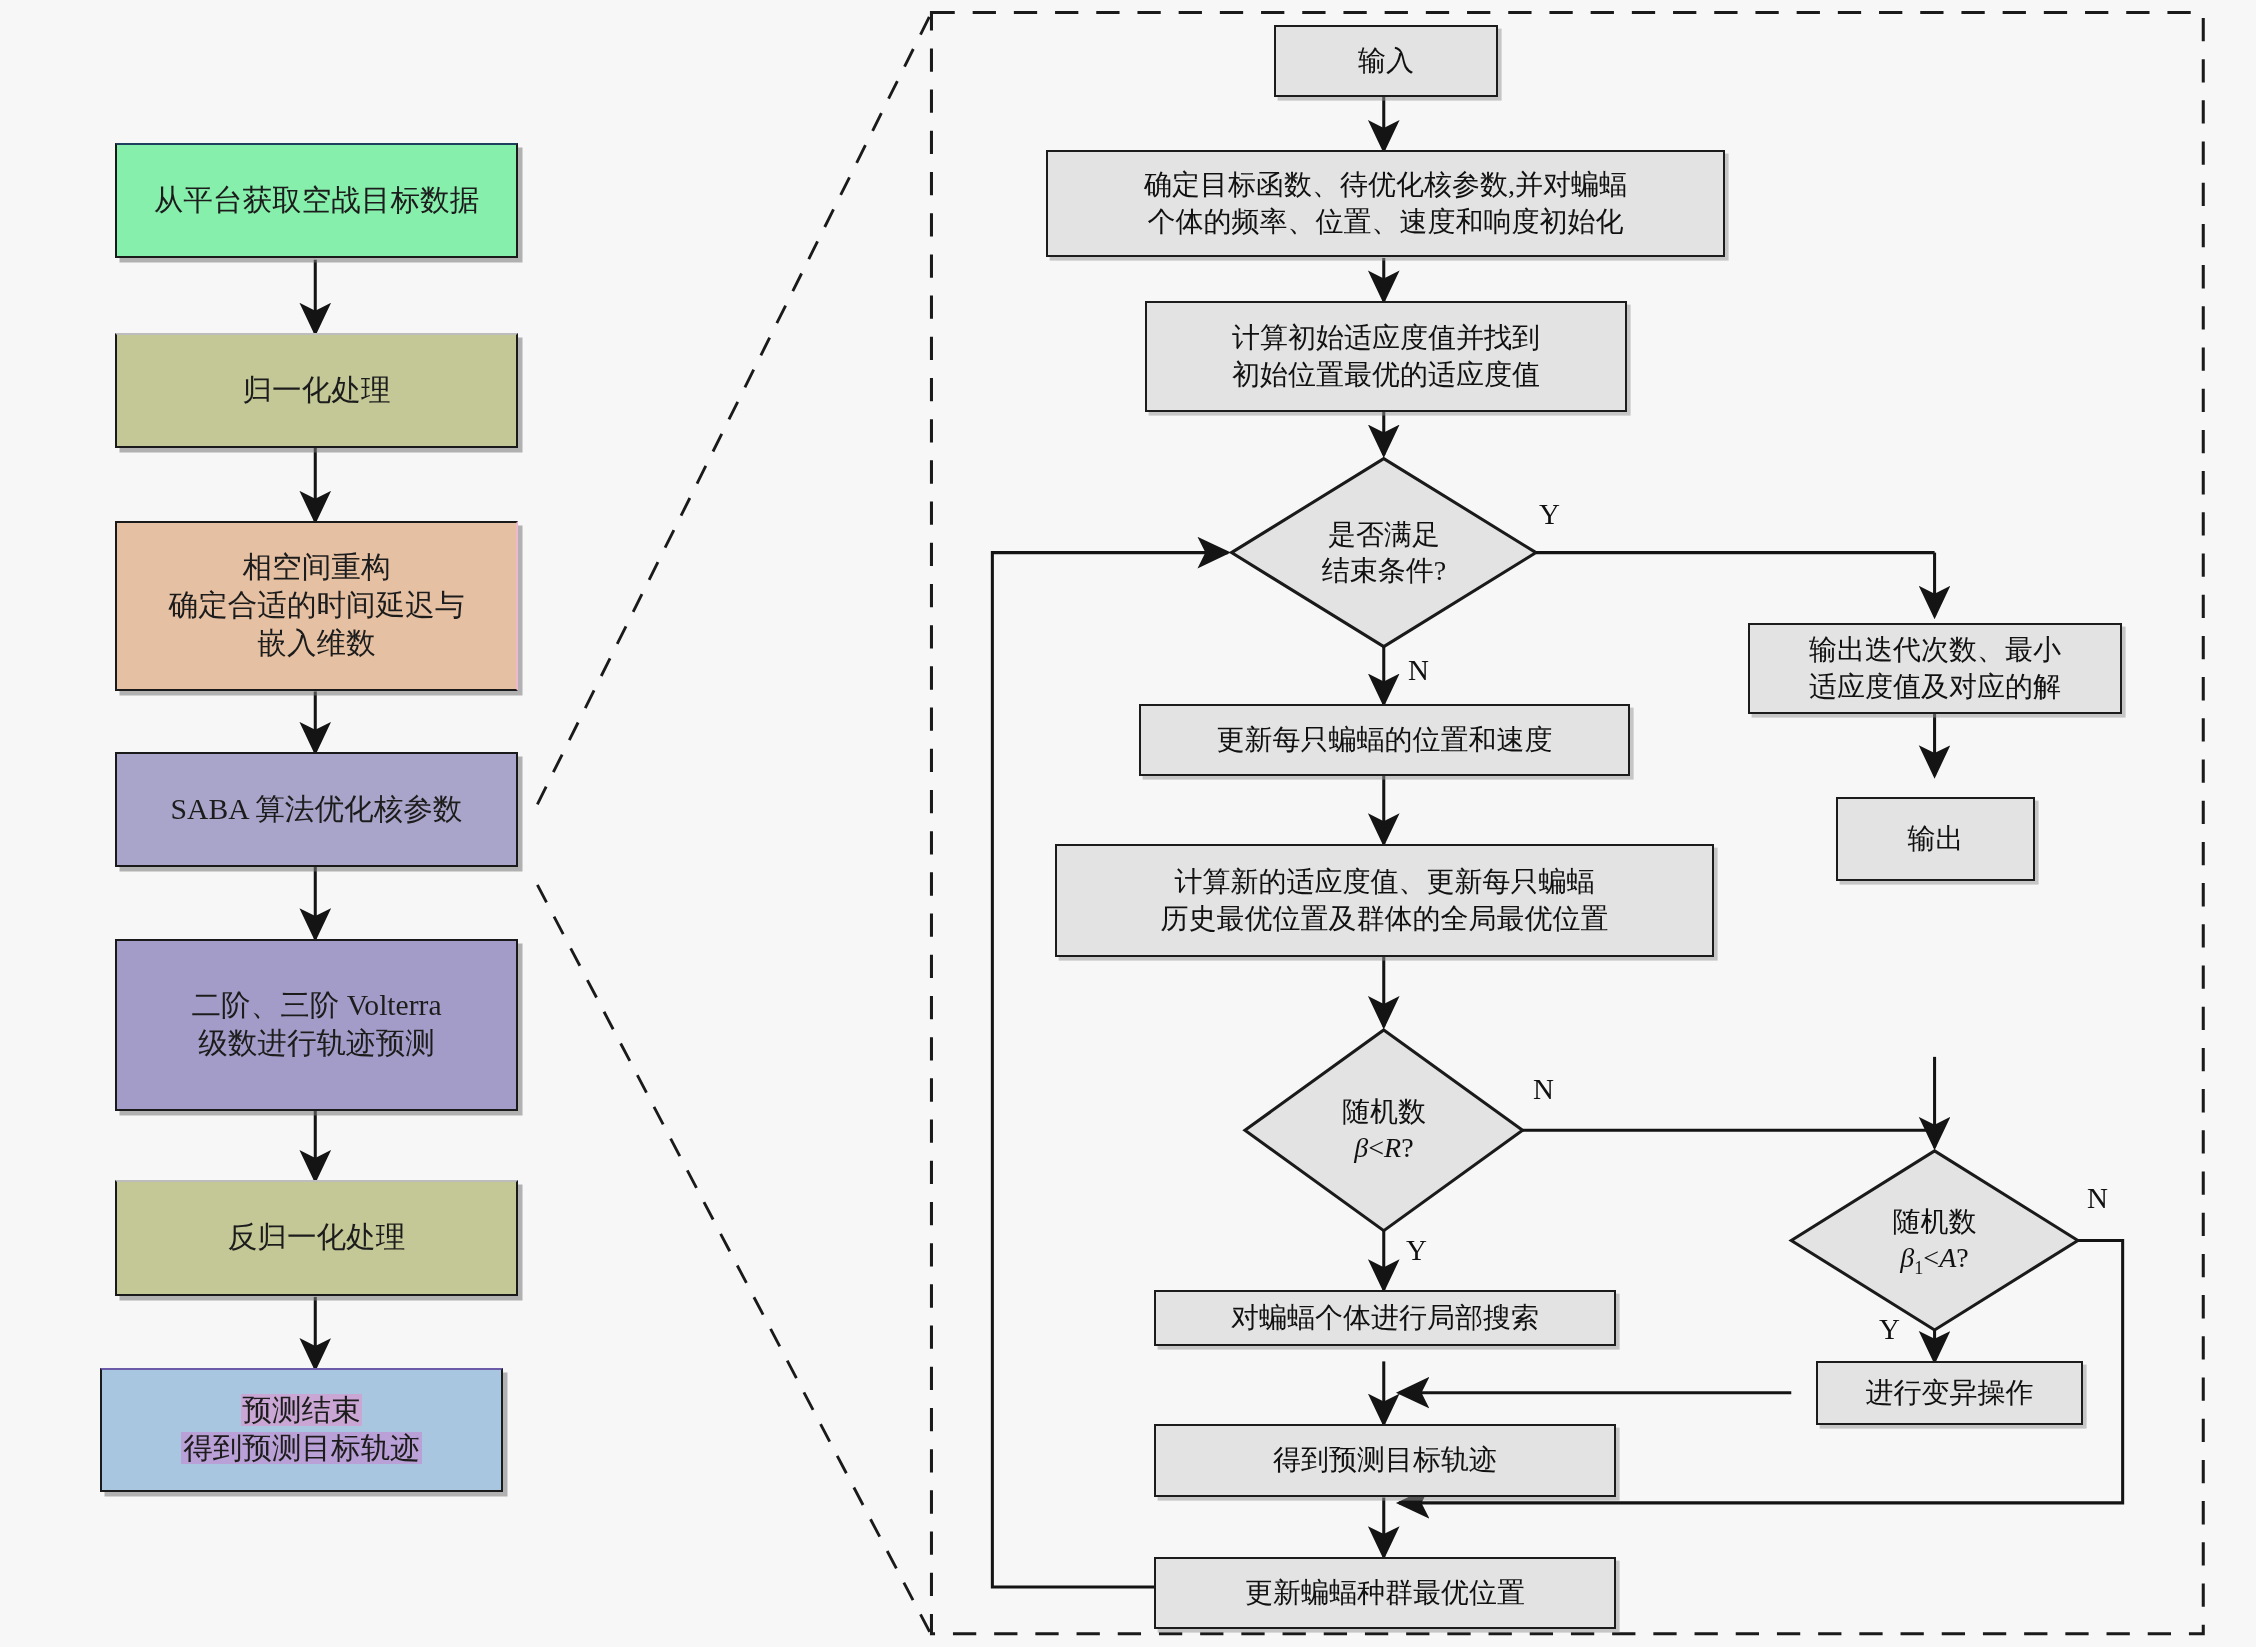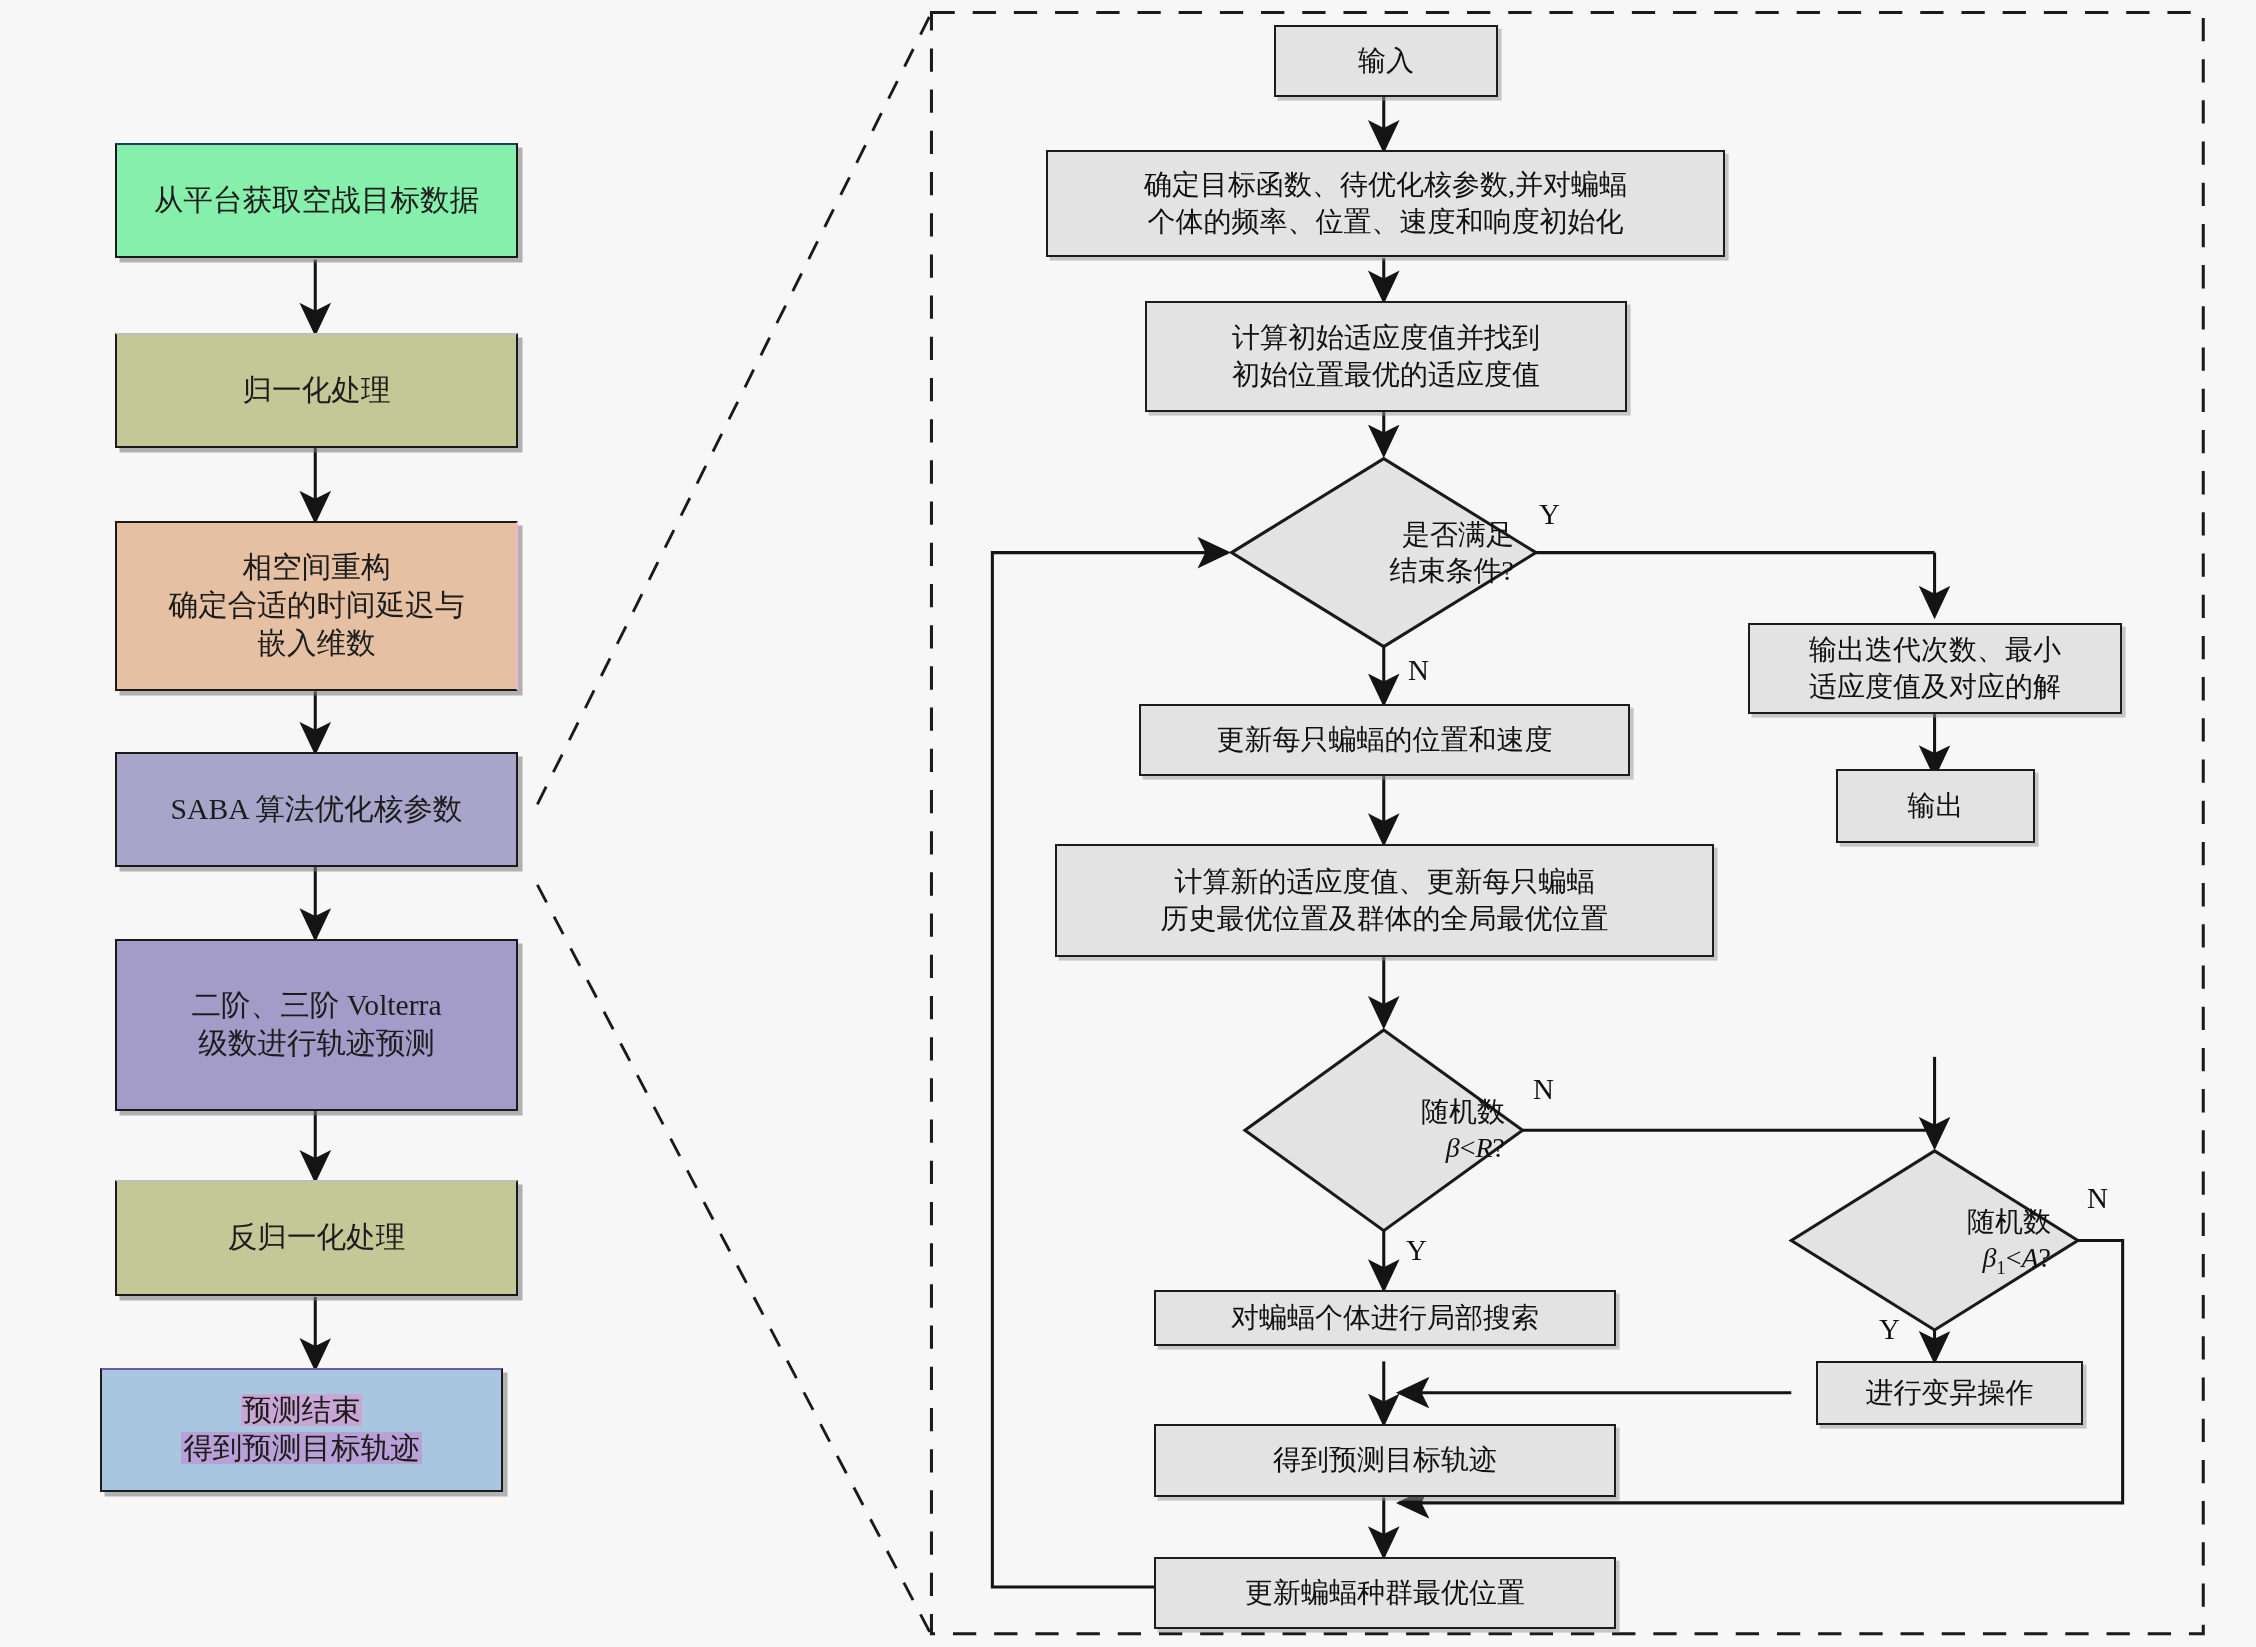--- a/index.html
+++ b/index.html
@@ -5,21 +5,21 @@
   html,body{margin:0;padding:0;background:#f7f7f7;}
   body{width:2257px;height:1648px;font-family:"Liberation Serif","DejaVu Serif",serif;}
   #stage{position:relative;width:2257px;height:1648px;background:#f7f7f7;overflow:hidden;}
   svg.layer{position:absolute;left:0;top:0;width:2257px;height:1648px;}
   .node{position:absolute;box-sizing:border-box;display:flex;align-items:center;justify-content:center;text-align:center;}
   .lbox{border:2.7px solid #1a1a1a;box-shadow:4.5px 4.5px 0 rgba(120,120,120,.55);}
   .lbox .txt{font-size:29.6px;line-height:1.28;color:#1c1c1c;}
   .pbox{background:#e3e3e3;border:2.7px solid #1c1c1c;box-shadow:3.6px 3.6px 0 rgba(150,150,150,.5);}
   .pbox .txt{font-size:28px;line-height:1.3;color:#111;}
   .dlabel{position:absolute;font-size:29px;color:#111;}
-  .diamondtxt{position:absolute;display:flex;flex-direction:column;align-items:flex-end;justify-content:center;
+  .diamondtxt{position:absolute;display:flex;flex-direction:column;align-items:center;justify-content:center;
               font-size:28px;line-height:1.3;color:#111;text-align:center;pointer-events:none;}
   .hl-a{background:#c9a6d4;padding:0 1.8px;}
   .hl-b{background:#b9a0d6;padding:0 1.8px;}
   i.it{font-style:italic;}
   sub{font-size:.65em;}
 </style>
 </head>
 <body>
 
 <div id="stage">
@@ -143,21 +143,21 @@
     <span>是否满足</span>
       <span>结束条件?</span>
   </div>
 
   <div class="node pbox" style="left:1748px;top:616px;width:374px;height:91px;margin-top:7px;">
     <div class="txt">
       输出迭代次数、最小<br>适应度值及对应的解
     </div>
   </div>
 
-  <div class="node pbox" style="left:1836px;top:769px;width:199px;height:74px;">
+  <div class="node pbox" style="left:1836px;top:797px;width:199px;height:84px;">
     <div class="txt">输出</div>
   </div>
 
   <div class="node pbox" style="left:1139px;top:704px;width:491px;height:72px;">
     <div class="txt">更新每只蝙蝠的位置和速度</div>
   </div>
 
   <div class="node pbox" style="left:1055px;top:844px;width:659px;height:113px;justify-content:center;">
     <div class="txt">
       计算新的适应度值、更新每只蝙蝠<br>历史最优位置及群体的全局最优位置

